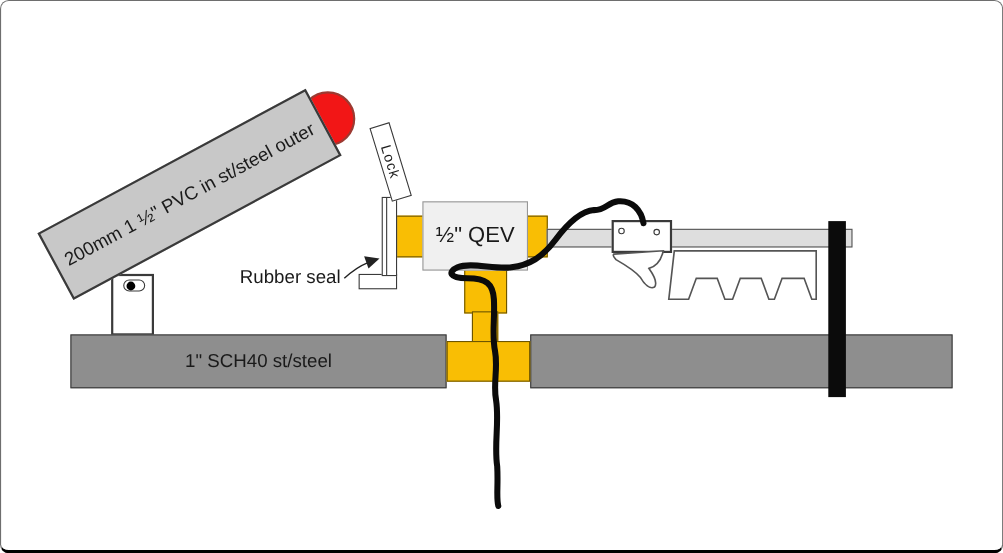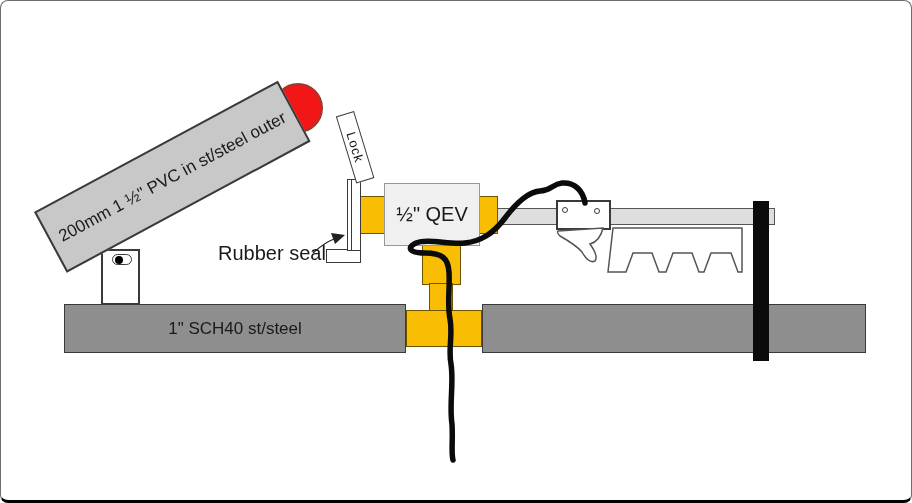--- a/index.html
+++ b/index.html
@@ -65,21 +65,21 @@
         border:1.3px solid var(--outline-dark);box-sizing:border-box;}
   #hole-1{left:4px;top:5px;}
   #hole-2{left:36px;top:6px;}
 
   #overlay{left:0;top:0;width:912px;height:503px;pointer-events:none;}
   .white-part{fill:#fff;stroke:var(--outline-mid);stroke-width:1.5;}
   .cable{fill:none;stroke:var(--cable-black);stroke-width:5.5;stroke-linecap:round;stroke-linejoin:round;}
   .callout-line{fill:none;stroke:#222;stroke-width:1.3;}
   .callout-head{fill:#222;}
 
-  #rubber-seal-label{left:217px;top:241px;font-size:20px;white-space:nowrap;}
+  #rubber-seal-label{left:217px;top:241px;font-size:17px;white-space:nowrap;}
 </style>
 </head>
 <body>
 
 <div class="stage">
 
   <div class="abs" id="ball"></div>
 
   <div class="abs" id="support"></div>
   <div class="abs" id="pin"></div>

